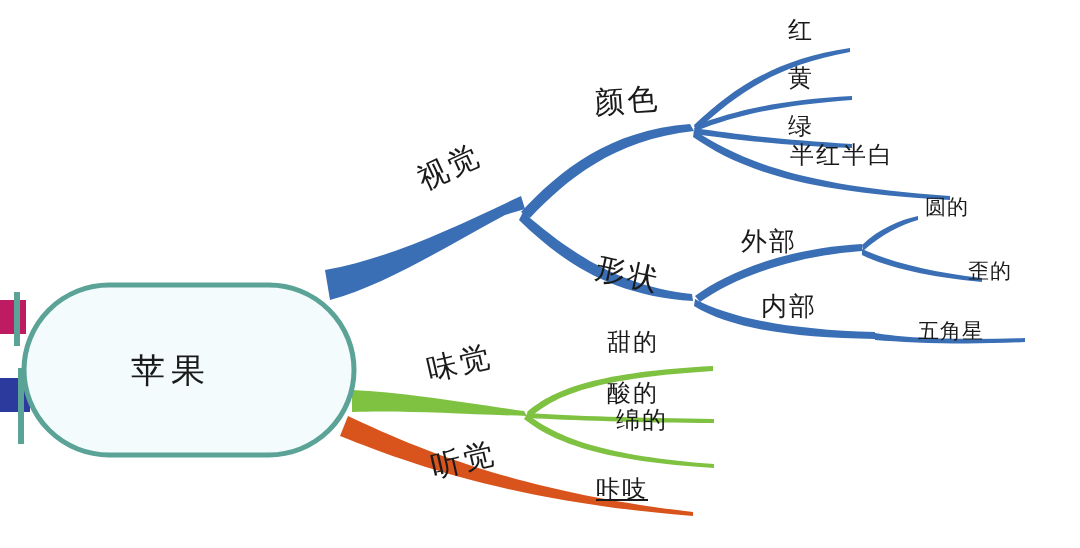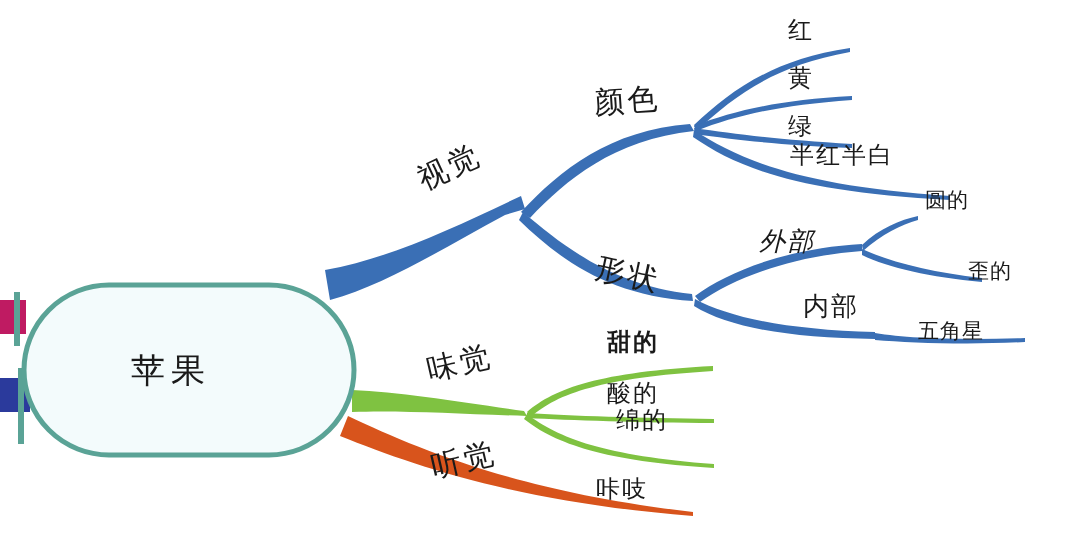--- a/index.html
+++ b/index.html
@@ -165,49 +165,49 @@
   </svg>
 
   <div class="node-label central-label" style="left:131px; top:348px;">苹果</div>
 
   <div class="node-label branch-label" style="left:411px; top:163px; transform: rotate(-25deg); transform-origin: left top;">视觉</div>
 
   <div class="node-label branch-label" style="left:593px; top:83px; transform: rotate(-4deg); transform-origin: left top;">颜色</div>
 
   <div class="node-label branch-label" style="left:600px; top:248px; transform: rotate(12deg); transform-origin: left top;">形状</div>
 
-  <div class="node-label sub-label" style="left:759px; top:224px;font-style:italic;">外部</div>
-
-  <div class="node-label sub-label" style="left:803px; top:289px;">内部</div>
+  <div class="node-label sub-label" style="left:741px; top:224px;">外部</div>
+
+  <div class="node-label sub-label" style="left:761px; top:289px;">内部</div>
 
   <div class="node-label leaf-label" style="left:788px; top:14px;">红</div>
 
   <div class="node-label leaf-label" style="left:788px; top:62px;">黄</div>
 
   <div class="node-label leaf-label" style="left:788px; top:110px;">绿</div>
 
   <div class="node-label leaf-label" style="left:790px; top:139px;">半红半白</div>
 
-  <div class="node-label leaf-label-sm" style="left:925px; top:186px;">圆的</div>
+  <div class="node-label leaf-label-sm" style="left:925px; top:193px;">圆的</div>
 
   <div class="node-label leaf-label-sm" style="left:968px; top:257px;">歪的</div>
 
   <div class="node-label leaf-label-sm" style="left:918px; top:303px;margin-top:14px;">五角星</div>
 
   <div class="node-label branch-label" style="left:423px; top:351px; transform: rotate(-13deg); transform-origin: left top;">味觉</div>
 
-  <div class="node-label leaf-label" style="left:607px; top:326px;font-weight:bold;">甜的</div>
+  <div class="node-label leaf-label" style="left:607px; top:326px;">甜的</div>
 
   <div class="node-label leaf-label" style="left:607px; top:377px;text-align:center;">酸的</div>
 
   <div class="node-label leaf-label" style="left:616px; top:404px;">绵的</div>
 
   <div class="node-label branch-label" style="left:427px; top:448px; transform: rotate(-13deg); transform-origin: left top;">听觉</div>
 
-  <div class="node-label leaf-label" style="left:596px; top:473px;">咔吱</div>
+  <div class="node-label leaf-label" style="left:596px; top:473px;text-decoration:underline;">咔吱</div>
 
   <svg style="position:absolute; left:0; top:0; width:1080px; height:548px; pointer-events:none;" viewBox="0 0 1080 548">
     <rect x="24" y="285" width="330" height="170" rx="85" ry="85" fill="#f3fbfc" stroke="#5aa396" stroke-width="5"></rect>
   </svg>
 
   <div class="node-label central-label" style="left:131px; top:348px;">苹果</div>
 
 </div>
 
 </body></html>

